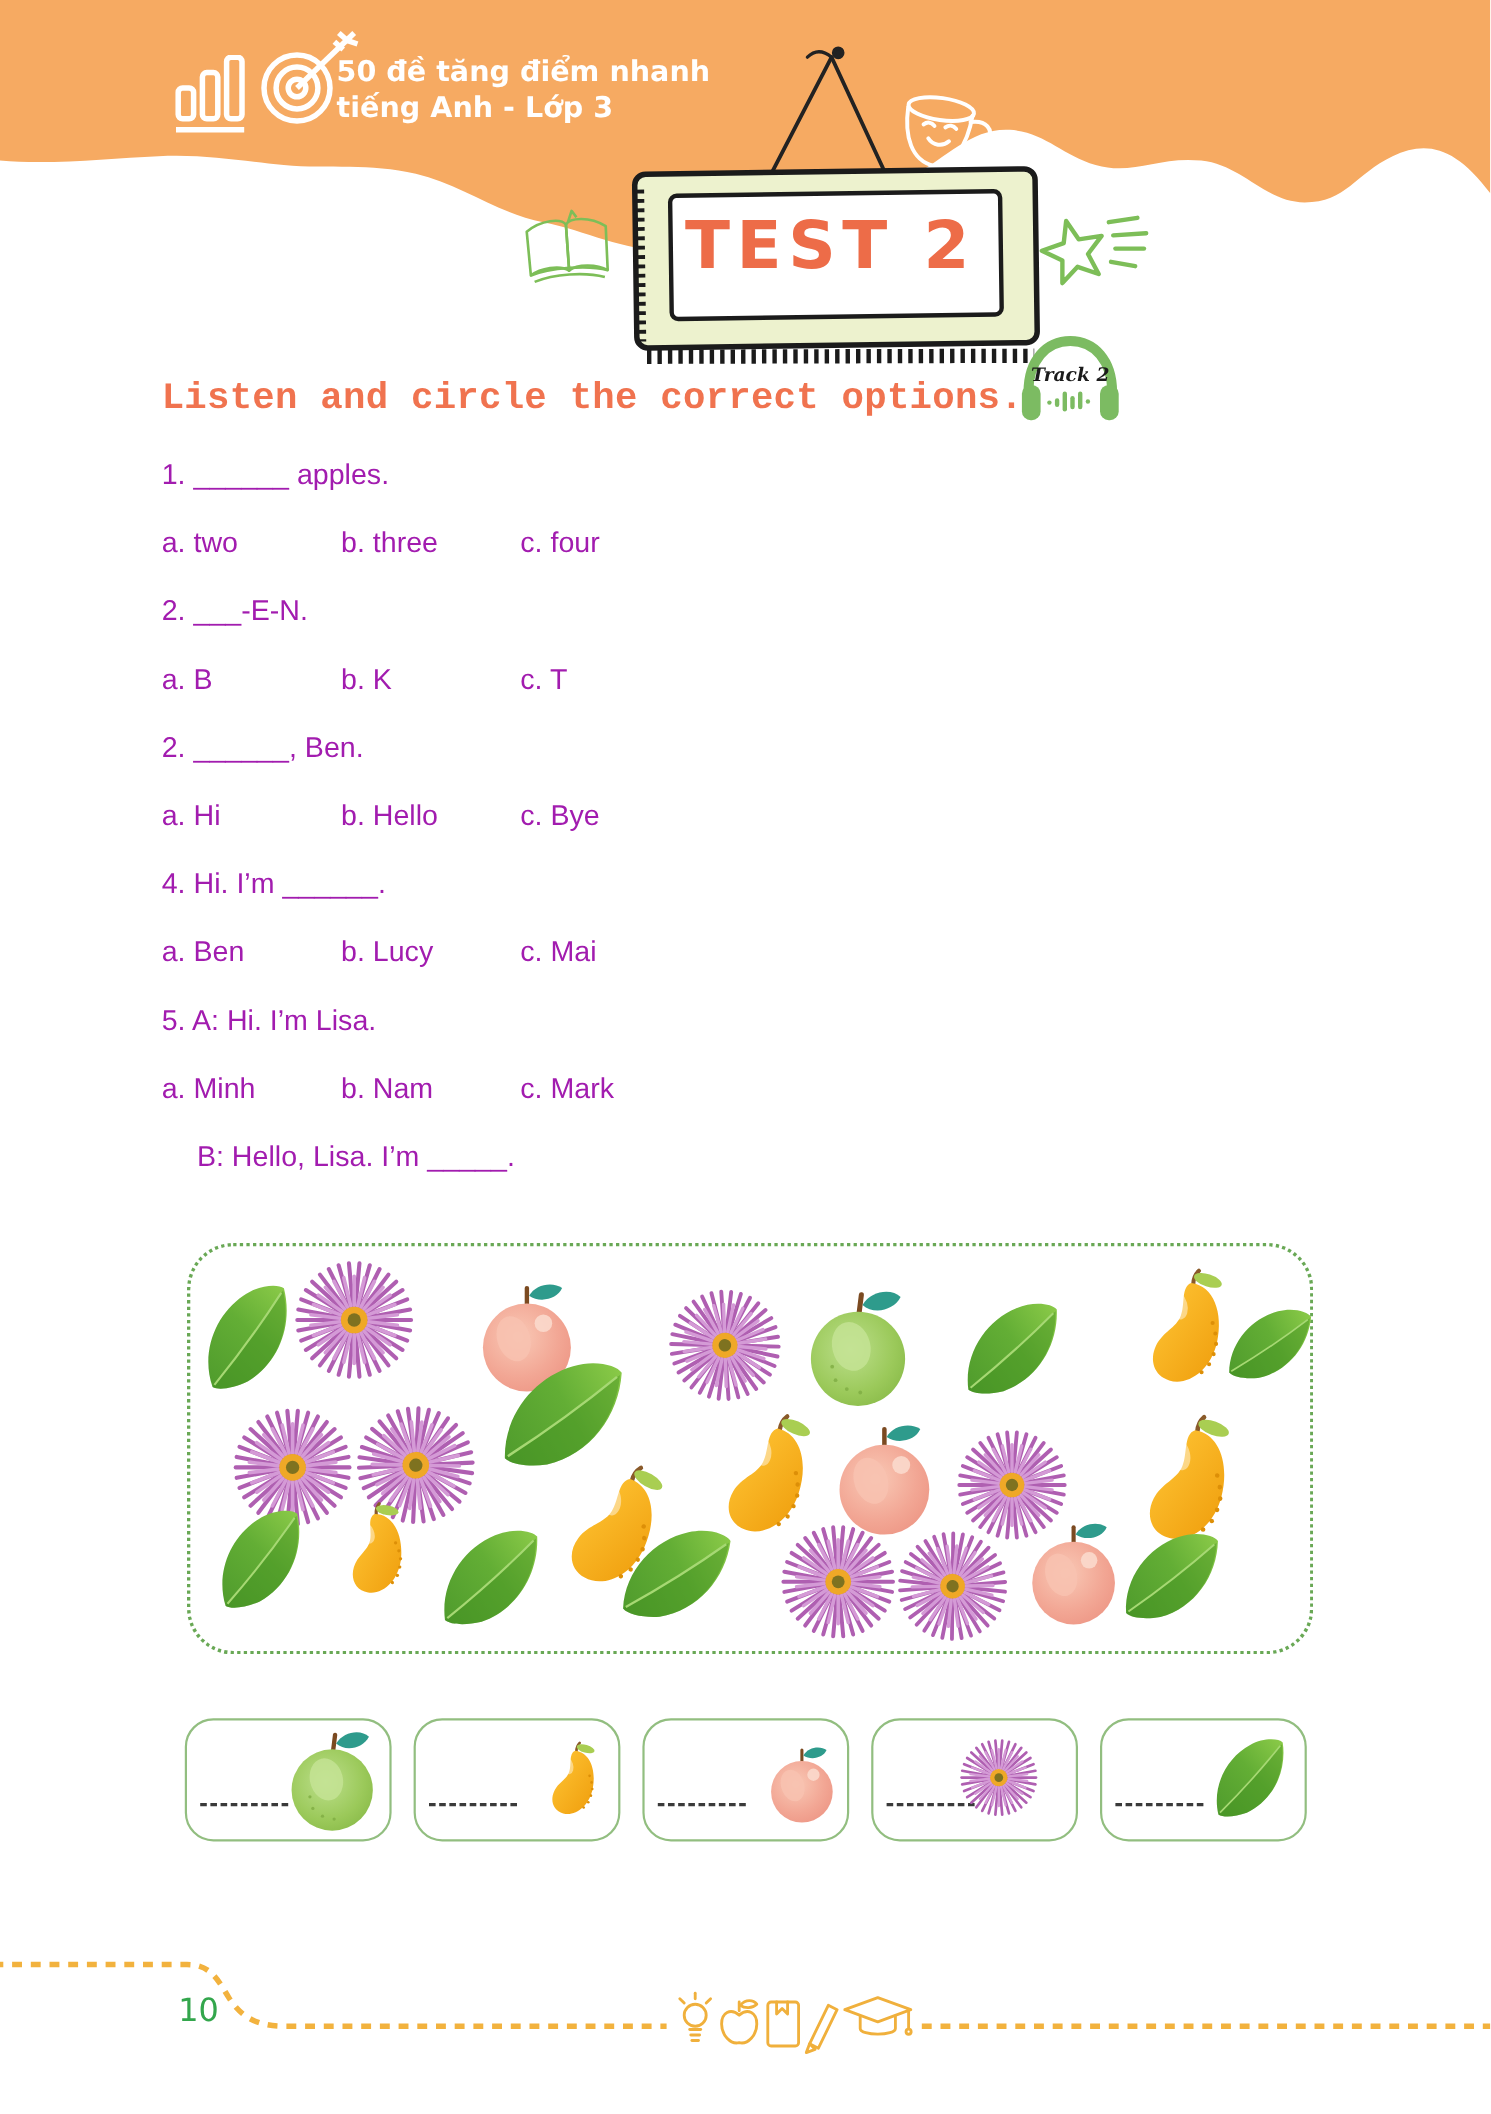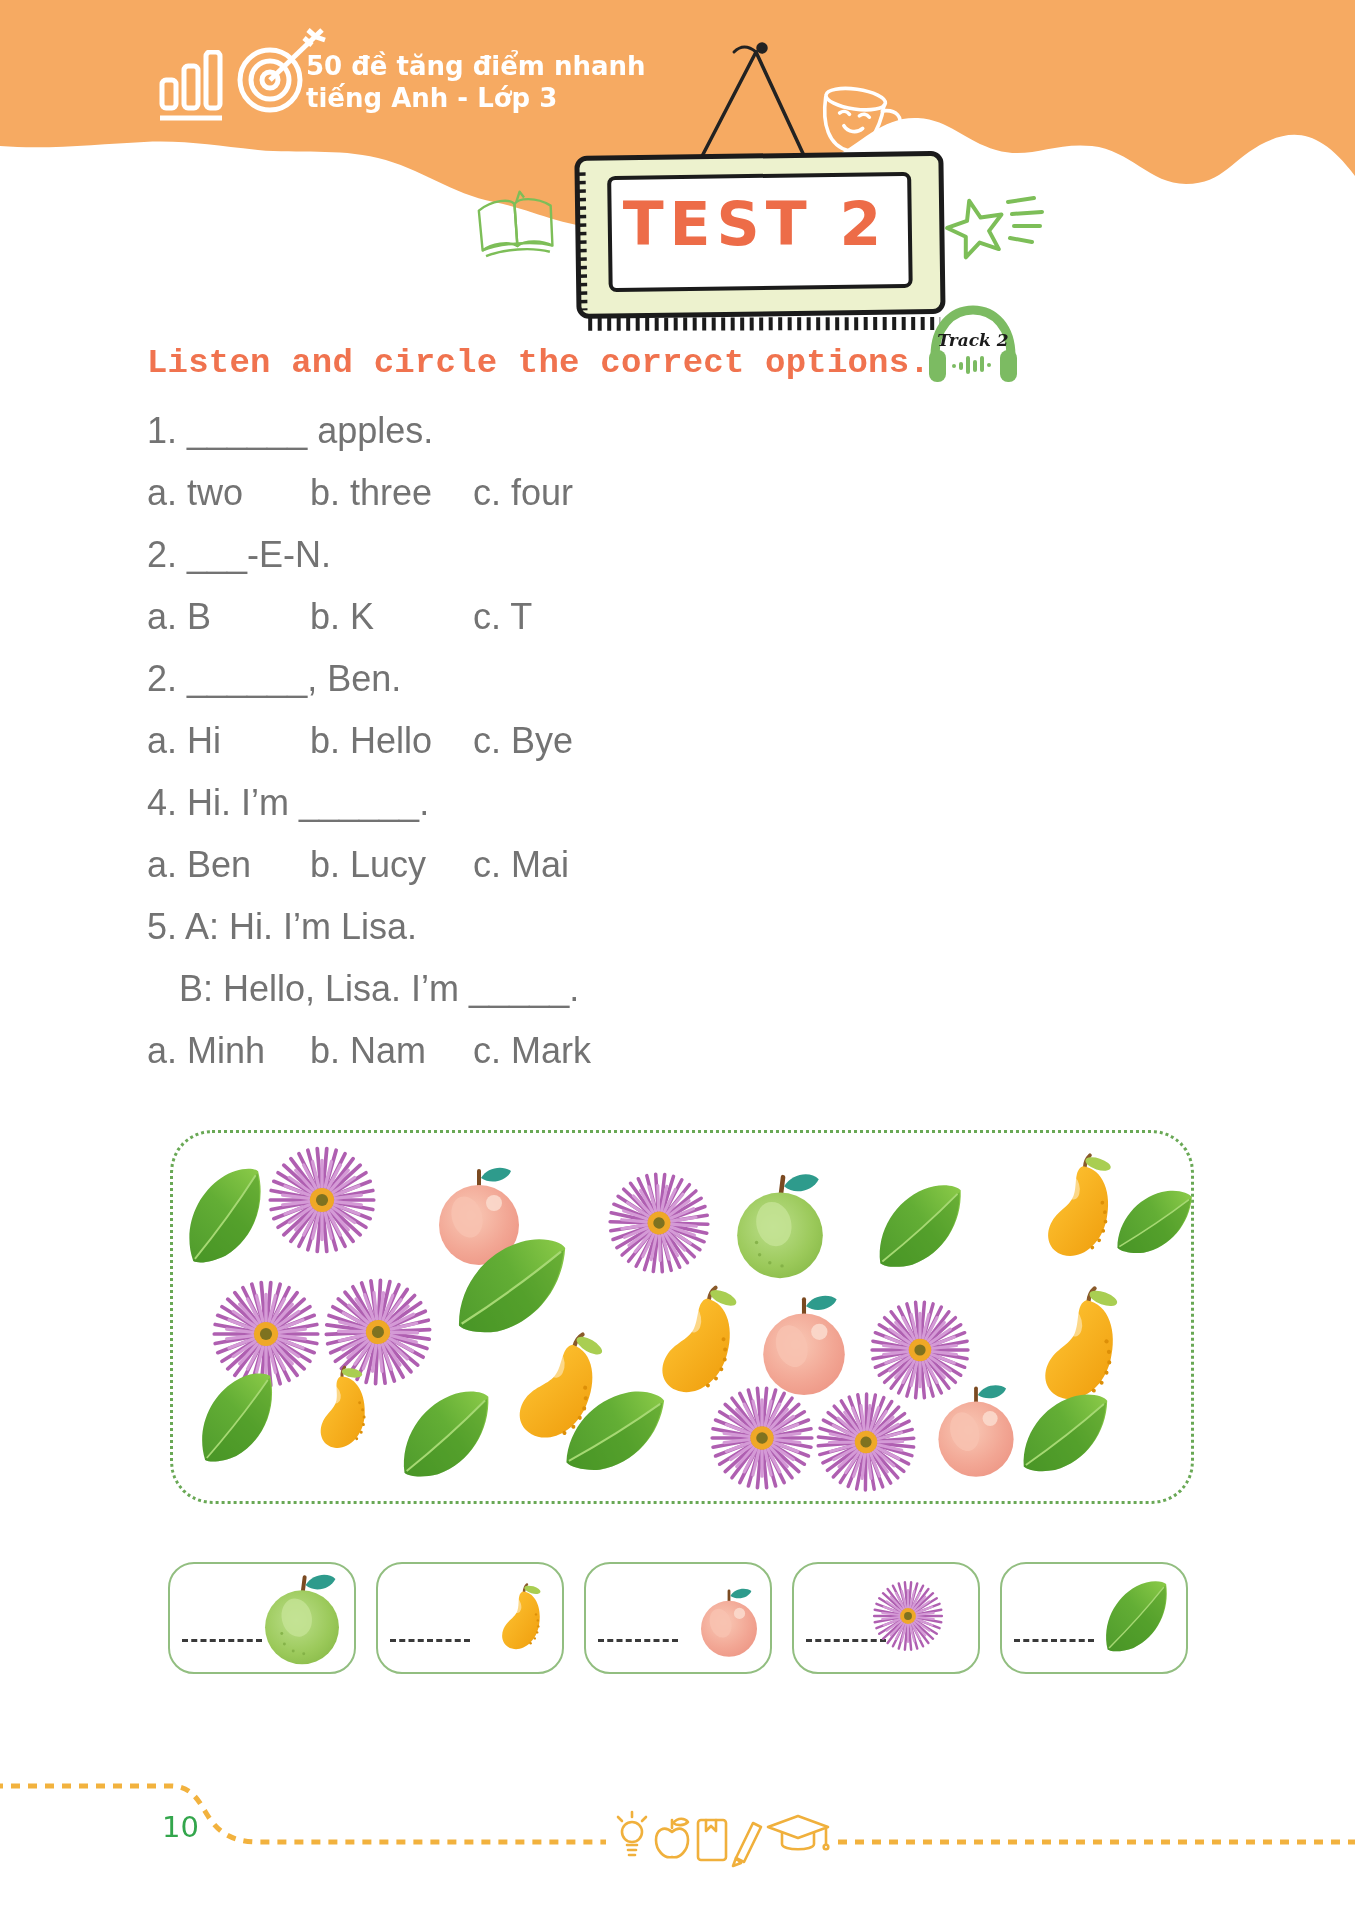--- a/index.html
+++ b/index.html
@@ -15,21 +15,21 @@
     display:flex;align-items:center;justify-content:center;
     font-family:"DejaVu Sans",sans-serif;font-weight:800;font-size:60px;letter-spacing:6px;
     color:#ED6C48;}
 
   
   .sec-heading{position:absolute;left:147px;font-family:Liberation Mono, monospace;
     font-weight:800;font-size:34px;color:#F0734F;letter-spacing:.2px;white-space:nowrap;}
 
   
   #questions{position:absolute;left:147px;top:400px;width:1100px;}
-  .q-line{height:62px;line-height:62px;font-size:36px;color:#737373;white-space:nowrap;}
+  .q-line{height:62px;line-height:62px;font-size:26px;color:#a21caf;white-space:nowrap;}
   .q-indent{padding-left:32px;}
   .opt-row .opt{display:inline-block;width:163px;}
   .opt-row .opt:last-child{width:auto;}
 
   
   .picture-box{position:absolute;left:170px;top:1130px;width:1024px;height:374px;
     border:3px dotted #69A855;border-radius:42px;box-sizing:border-box;}
   .scatter-item{position:absolute;}
 
   
@@ -287,22 +287,22 @@
   <div id="questions">
       <div class="q-line q-prompt">1. ______ apples.</div>
       <div class="q-line opt-row"><span class="opt">a. two</span><span class="opt">b. three</span><span class="opt">c. four</span></div>
       <div class="q-line q-prompt">2. ___-E-N.</div>
       <div class="q-line opt-row"><span class="opt">a. B</span><span class="opt">b. K</span><span class="opt">c. T</span></div>
       <div class="q-line q-prompt">2. ______, Ben.</div>
       <div class="q-line opt-row"><span class="opt">a. Hi</span><span class="opt">b. Hello</span><span class="opt">c. Bye</span></div>
       <div class="q-line q-prompt">4. Hi. I’m ______.</div>
       <div class="q-line opt-row"><span class="opt">a. Ben</span><span class="opt">b. Lucy</span><span class="opt">c. Mai</span></div>
       <div class="q-line q-prompt">5. A: Hi. I’m Lisa.</div>
+      <div class="q-line opt-row"><span class="opt">a. Minh</span><span class="opt">b. Nam</span><span class="opt">c. Mark</span></div>
       <div class="q-line q-prompt q-indent">B: Hello, Lisa. I’m _____.</div>
-      <div class="q-line opt-row"><span class="opt">a. Minh</span><span class="opt">b. Nam</span><span class="opt">c. Mark</span></div>
     </div>
 
 
   <div class="picture-box" id="scatter-layer">
       <svg viewBox="0 0 100 100" class="scatter-item" style="left: 6px; top: 34px; width: 96px; height: 96px; transform: rotate(-6deg);">
         <use href="#sym-leaf" xlink:href="#sym-leaf" width="100" height="100"></use>
       </svg>
       <svg viewBox="0 0 100 100" class="scatter-item" style="left: 94px; top: 12px; width: 110px; height: 110px; transform: rotate(0deg);">
         <use href="#sym-flower" xlink:href="#sym-flower" width="100" height="100"></use>
       </svg>

